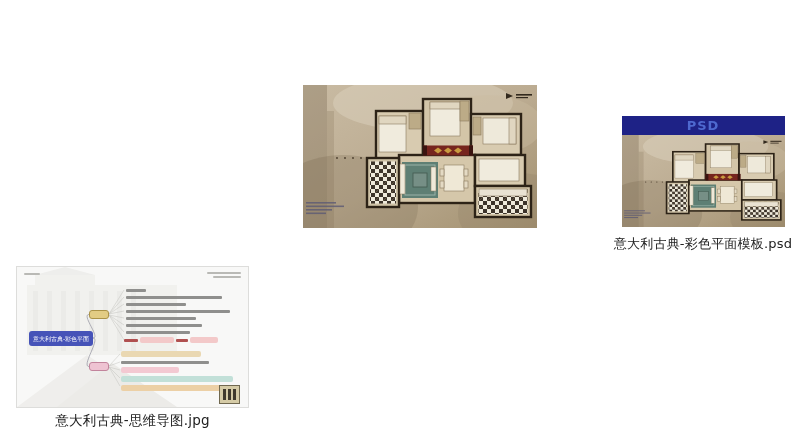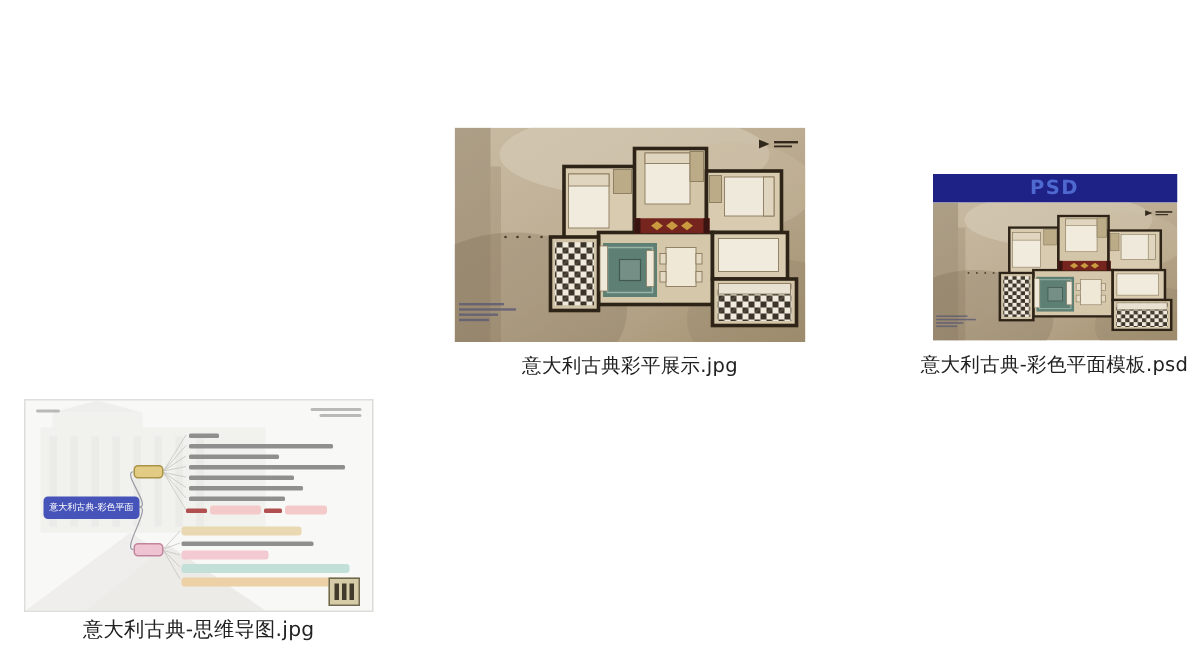--- a/index.html
+++ b/index.html
@@ -172,21 +172,20 @@
 
 <div class="stage">
 
 
   <div class="tile" style="left:295px;top:85px;width:250px;">
     <div class="thumb-frame">
       <svg width="234" height="143" viewBox="0 0 234 143" preserveAspectRatio="none">
         <use href="#fpart"></use>
       </svg>
     </div>
-    <div class="tile-label">意大利古典彩平展示.jpg</div>
   </div>
 
   <div class="tile" style="left:16px;top:266px;width:233px;">
     <div class="mm">
 
       <svg style="left:0;top:0" width="231" height="140" viewBox="0 0 231 140">
         <rect width="231" height="140" fill="#f3f3f1"></rect>
         <g fill="#e5e5e1">
           <rect x="10" y="18" width="150" height="70"></rect>
           <rect x="18" y="8" width="60" height="14"></rect>

